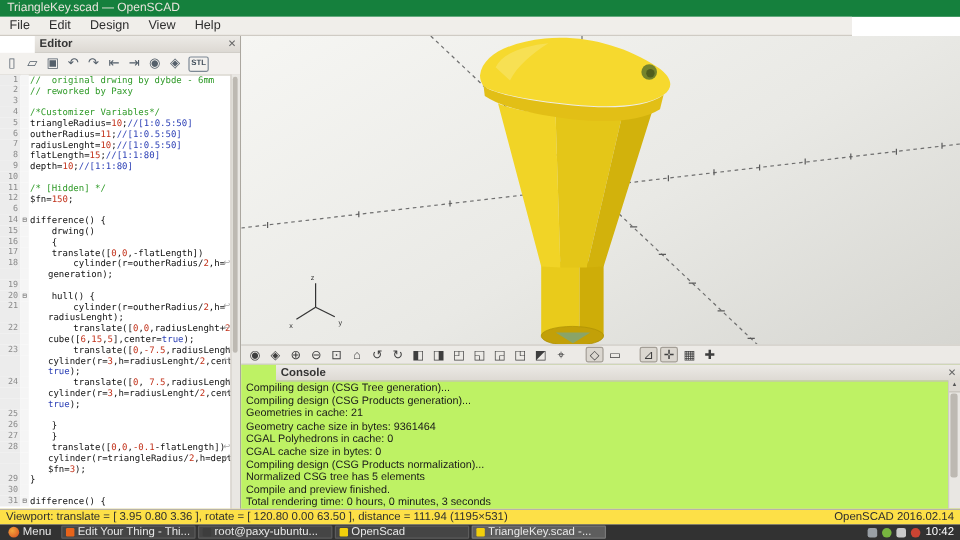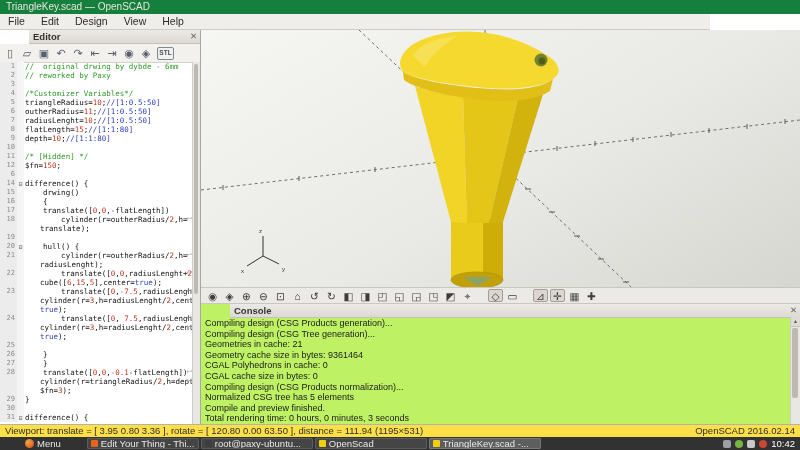--- a/index.html
+++ b/index.html
@@ -54,21 +54,21 @@
   .console-scroll{position:absolute;right:0;top:13px;width:9px;bottom:0;background:#e9e7e3;border-left:1px solid #cfcbc4;}
   .cs-arrow{height:9px;font-size:5px;text-align:center;line-height:9px;color:#555;background:#dedad4;border-bottom:1px solid #c6c2bb;}
   .cs-thumb{position:absolute;top:11px;left:1px;width:6px;height:70px;background:#bdb9b2;border-radius:2px;}
   
   .statusbar{position:absolute;left:0;top:424px;width:800px;height:13px;background:#fde047;
              border-top:1px solid #b6b2ab;box-sizing:border-box;display:flex;justify-content:space-between;
              font-size:9.5px;color:#2e2e2e;line-height:12px;padding:0 5px;}
   
   .taskbar{position:absolute;left:0;top:437px;width:800px;height:13px;background:#323232;
            display:flex;align-items:center;color:#e8e8e8;font-size:9.5px;}
-  .menu-btn{display:flex;align-items:center;gap:3px;padding:0 25px;height:13px;}
+  .menu-btn{display:flex;align-items:center;gap:3px;padding:0 7px;height:13px;}
   .menu-ico{width:9px;height:9px;border-radius:50%;background:radial-gradient(circle at 35% 35%,#f4a63b,#d6491f);}
   .taskbar-windows{display:flex;align-items:center;}
   .win-btn{width:112px;height:11px;margin:0 1px;background:#454545;border:1px solid #5c5c5c;border-radius:1px;
            display:flex;align-items:center;gap:3px;padding:0 3px;box-sizing:border-box;overflow:hidden;white-space:nowrap;}
   .win-btn.active{background:#5e5e5e;border-color:#787878;}
   .win-ico{width:7px;height:7px;flex:none;border-radius:1px;}
   .win-label{overflow:hidden;white-space:nowrap;}
   .tray{margin-left:auto;display:flex;align-items:center;gap:4px;padding-right:5px;}
   .tray-ico{width:8px;height:8px;}
   .clock{color:#fff;}
@@ -119,21 +119,21 @@
         <div class="crow"><span class="gut">9</span><span class="fold"></span><span class="ctext"><span class="tok-p">depth=</span><span class="tok-nu">10</span><span class="tok-p">;</span><span class="tok-cb">//[1:1:80]</span></span></div>
         <div class="crow"><span class="gut">10</span><span class="fold"></span><span class="ctext"></span></div>
         <div class="crow"><span class="gut">11</span><span class="fold"></span><span class="ctext"><span class="tok-c">/* [Hidden] */</span></span></div>
         <div class="crow"><span class="gut">12</span><span class="fold"></span><span class="ctext"><span class="tok-p">$fn=</span><span class="tok-nu">150</span><span class="tok-p">;</span></span></div>
         <div class="crow"><span class="gut">6</span><span class="fold"></span><span class="ctext"></span></div>
         <div class="crow"><span class="gut">14</span><span class="fold">⊟</span><span class="ctext"><span class="tok-p">difference() {</span></span></div>
         <div class="crow"><span class="gut">15</span><span class="fold"></span><span class="ctext"><span class="tok-p">    drwing()</span></span></div>
         <div class="crow"><span class="gut">16</span><span class="fold"></span><span class="ctext"><span class="tok-p">    {</span></span></div>
         <div class="crow"><span class="gut">17</span><span class="fold"></span><span class="ctext"><span class="tok-p">    translate([</span><span class="tok-nu">0</span><span class="tok-p">,</span><span class="tok-nu">0</span><span class="tok-p">,-flatLength])</span></span></div>
         <div class="crow"><span class="gut">18</span><span class="fold"></span><span class="ctext"><span class="tok-p">        cylinder(r=outherRadius/</span><span class="tok-nu">2</span><span class="tok-p">,h=</span></span><span class="wrapmark">↩</span></div>
-        <div class="crow"><span class="gut"></span><span class="fold"></span><span class="ctext cont"><span class="tok-p">translate);</span></span></div>
+        <div class="crow"><span class="gut"></span><span class="fold"></span><span class="ctext cont"><span class="tok-p">generation);</span></span></div>
         <div class="crow"><span class="gut">19</span><span class="fold"></span><span class="ctext"></span></div>
         <div class="crow"><span class="gut">20</span><span class="fold">⊟</span><span class="ctext"><span class="tok-p">    hull() {</span></span></div>
         <div class="crow"><span class="gut">21</span><span class="fold"></span><span class="ctext"><span class="tok-p">        cylinder(r=outherRadius/</span><span class="tok-nu">2</span><span class="tok-p">,h=</span></span><span class="wrapmark">↩</span></div>
         <div class="crow"><span class="gut"></span><span class="fold"></span><span class="ctext cont"><span class="tok-p">radiusLenght);</span></span></div>
         <div class="crow"><span class="gut">22</span><span class="fold"></span><span class="ctext"><span class="tok-p">        translate([</span><span class="tok-nu">0</span><span class="tok-p">,</span><span class="tok-nu">0</span><span class="tok-p">,radiusLenght+</span><span class="tok-nu">2.5</span></span><span class="wrapmark">↩</span></div>
         <div class="crow"><span class="gut"></span><span class="fold"></span><span class="ctext cont"><span class="tok-p">cube([</span><span class="tok-nu">6</span><span class="tok-p">,</span><span class="tok-nu">15</span><span class="tok-p">,</span><span class="tok-nu">5</span><span class="tok-p">],center=</span><span class="tok-t">true</span><span class="tok-p">);</span></span></div>
         <div class="crow"><span class="gut">23</span><span class="fold"></span><span class="ctext"><span class="tok-p">        translate([</span><span class="tok-nu">0</span><span class="tok-p">,</span><span class="tok-nu">-7.5</span><span class="tok-p">,radiusLenght+</span></span><span class="wrapmark">↩</span></div>
         <div class="crow"><span class="gut"></span><span class="fold"></span><span class="ctext cont"><span class="tok-p">cylinder(r=</span><span class="tok-nu">3</span><span class="tok-p">,h=radiusLenght/</span><span class="tok-nu">2</span><span class="tok-p">,center=</span></span><span class="wrapmark">↩</span></div>
         <div class="crow"><span class="gut"></span><span class="fold"></span><span class="ctext cont"><span class="tok-t">true</span><span class="tok-p">);</span></span></div>
         <div class="crow"><span class="gut">24</span><span class="fold"></span><span class="ctext"><span class="tok-p">        translate([</span><span class="tok-nu">0</span><span class="tok-p">, </span><span class="tok-nu">7.5</span><span class="tok-p">,radiusLenght+</span></span><span class="wrapmark">↩</span></div>
@@ -239,22 +239,22 @@
       <div class="vbtn">▦</div>
       <div class="vbtn">✚</div>
     </div>
 
   <div class="console-panel">
     <div class="panel-header">
       <span>Console</span>
       <span class="panel-close">✕</span>
     </div>
     <div class="console-body">
+        <div class="cline">Compiling design (CSG Tree generation)...</div>
         <div class="cline">Compiling design (CSG Products generation)...</div>
-        <div class="cline">Compiling design (CSG Tree generation)...</div>
         <div class="cline">Geometries in cache: 21</div>
         <div class="cline">Geometry cache size in bytes: 9361464</div>
         <div class="cline">CGAL Polyhedrons in cache: 0</div>
         <div class="cline">CGAL cache size in bytes: 0</div>
         <div class="cline">Compiling design (CSG Products normalization)...</div>
         <div class="cline">Normalized CSG tree has 5 elements</div>
         <div class="cline">Compile and preview finished.</div>
         <div class="cline">Total rendering time: 0 hours, 0 minutes, 3 seconds</div>
       </div>
     <div class="console-scroll">

